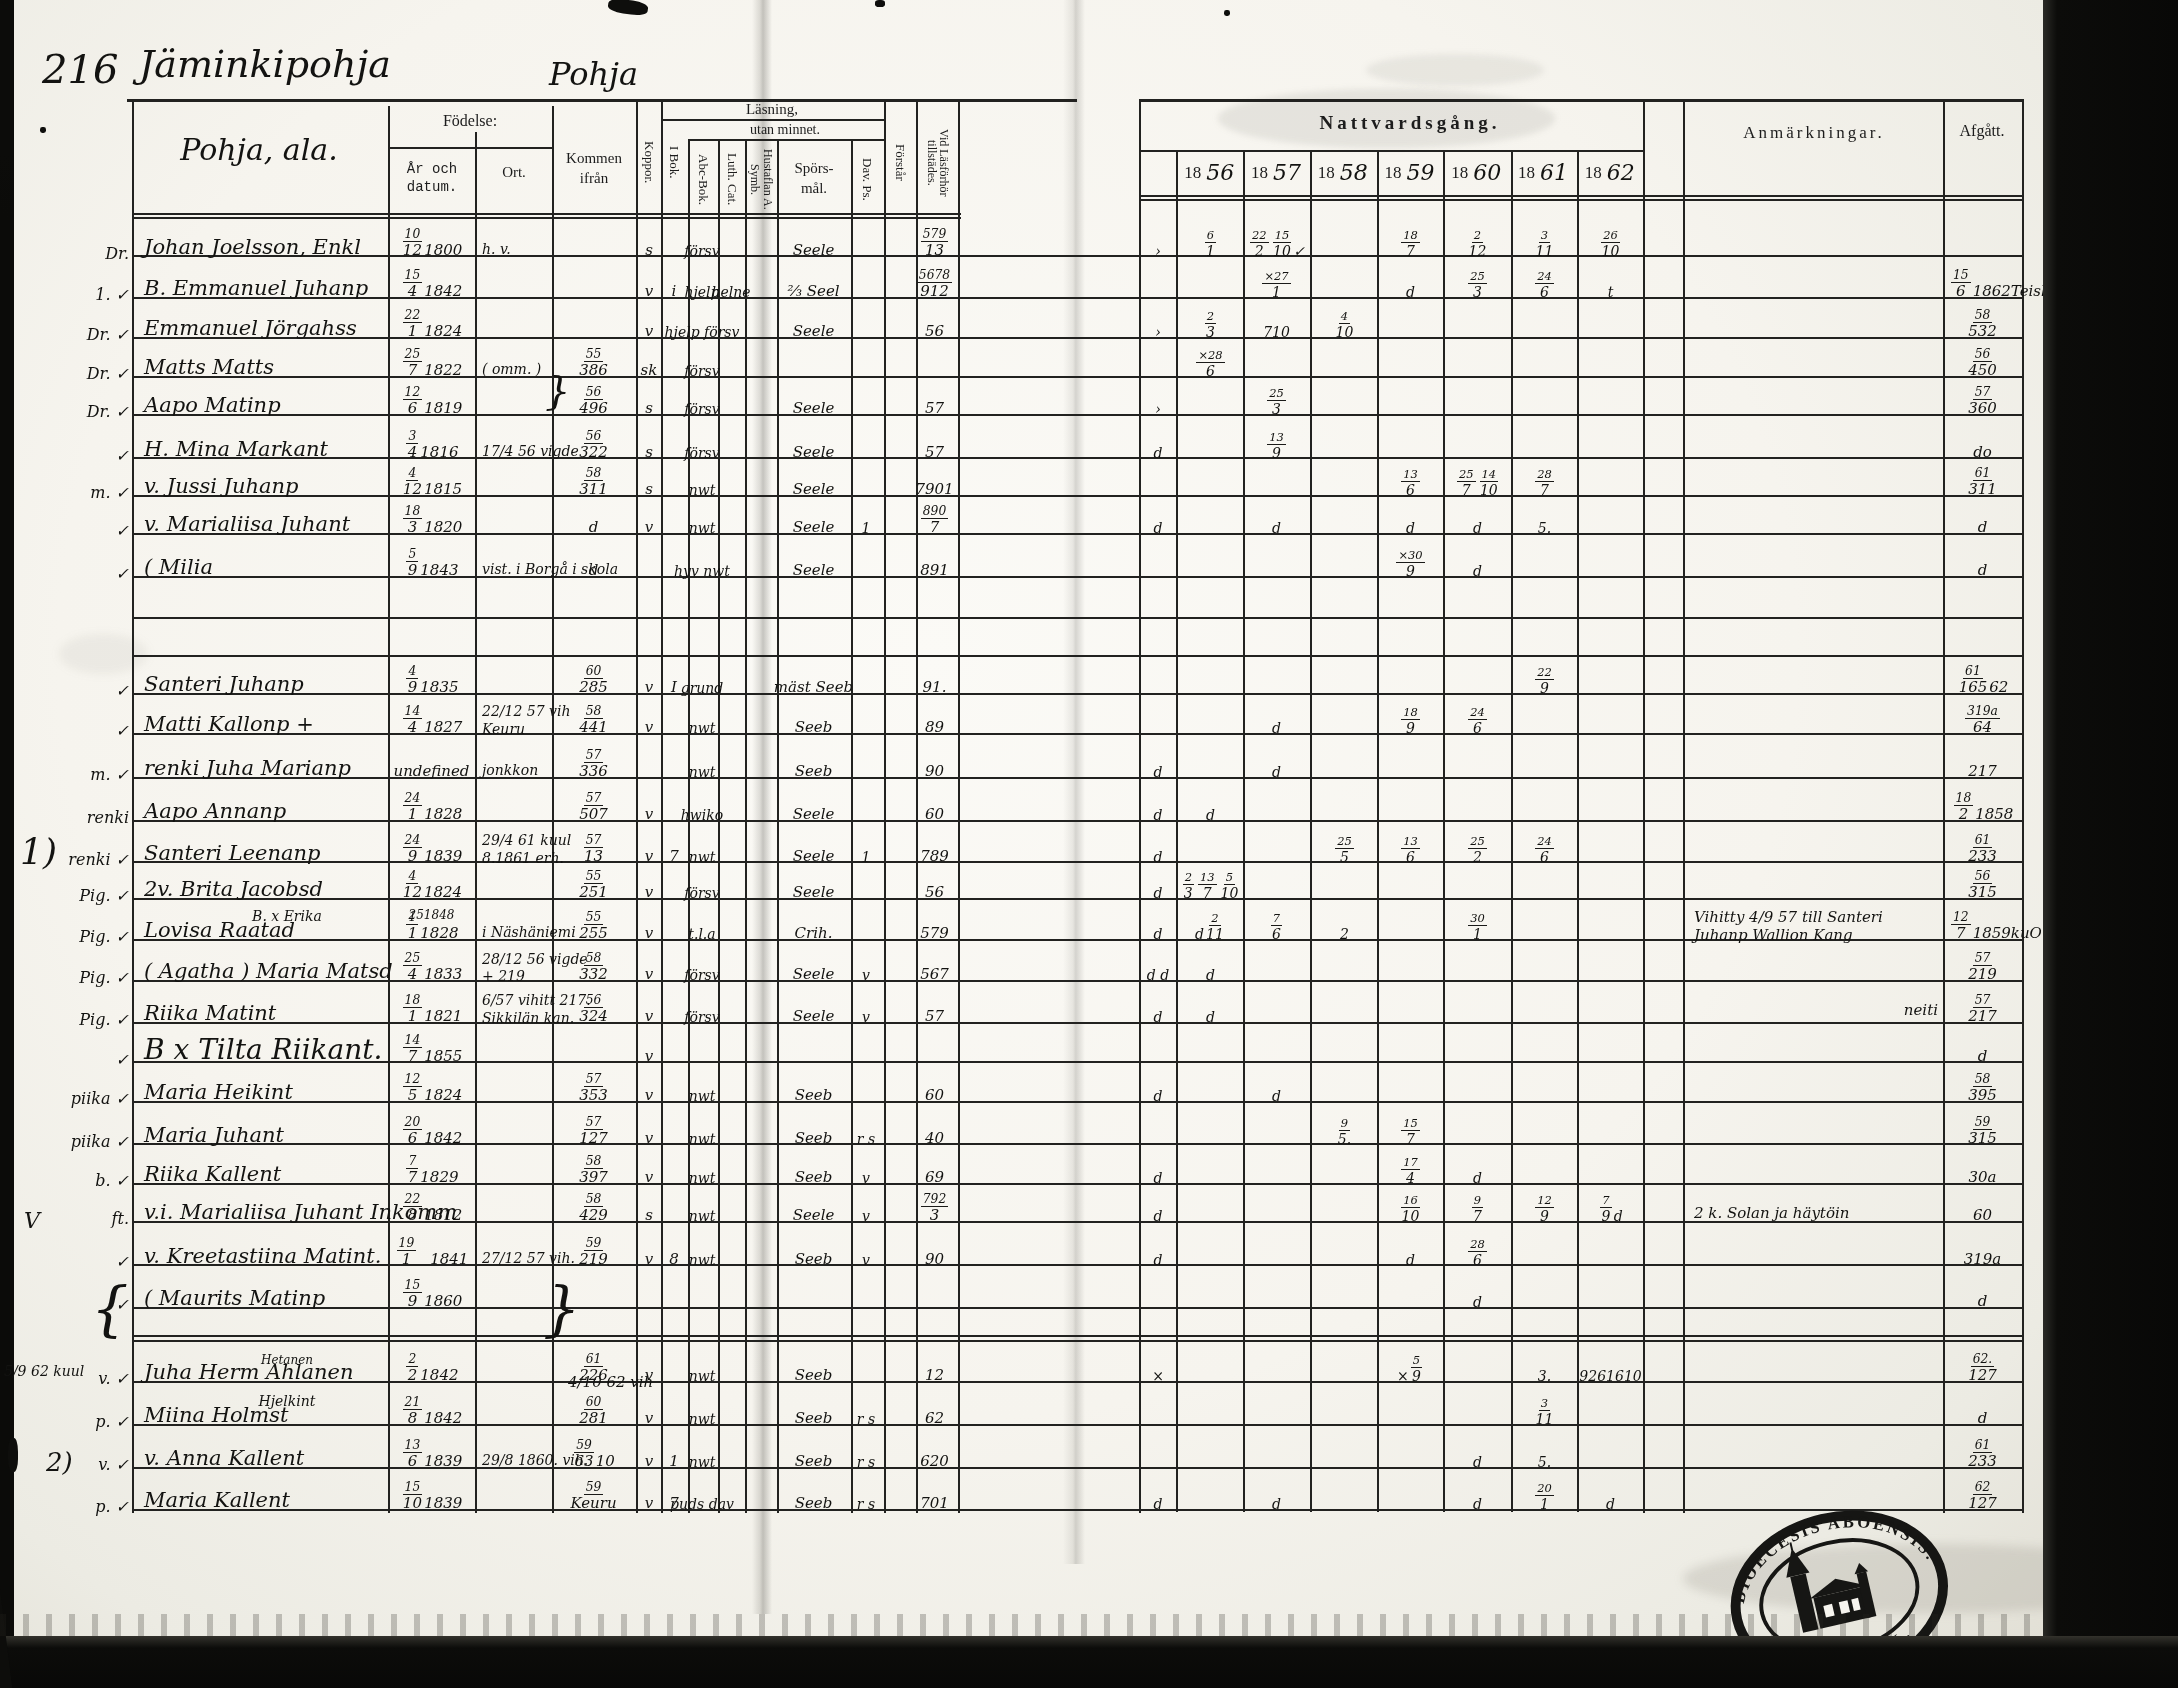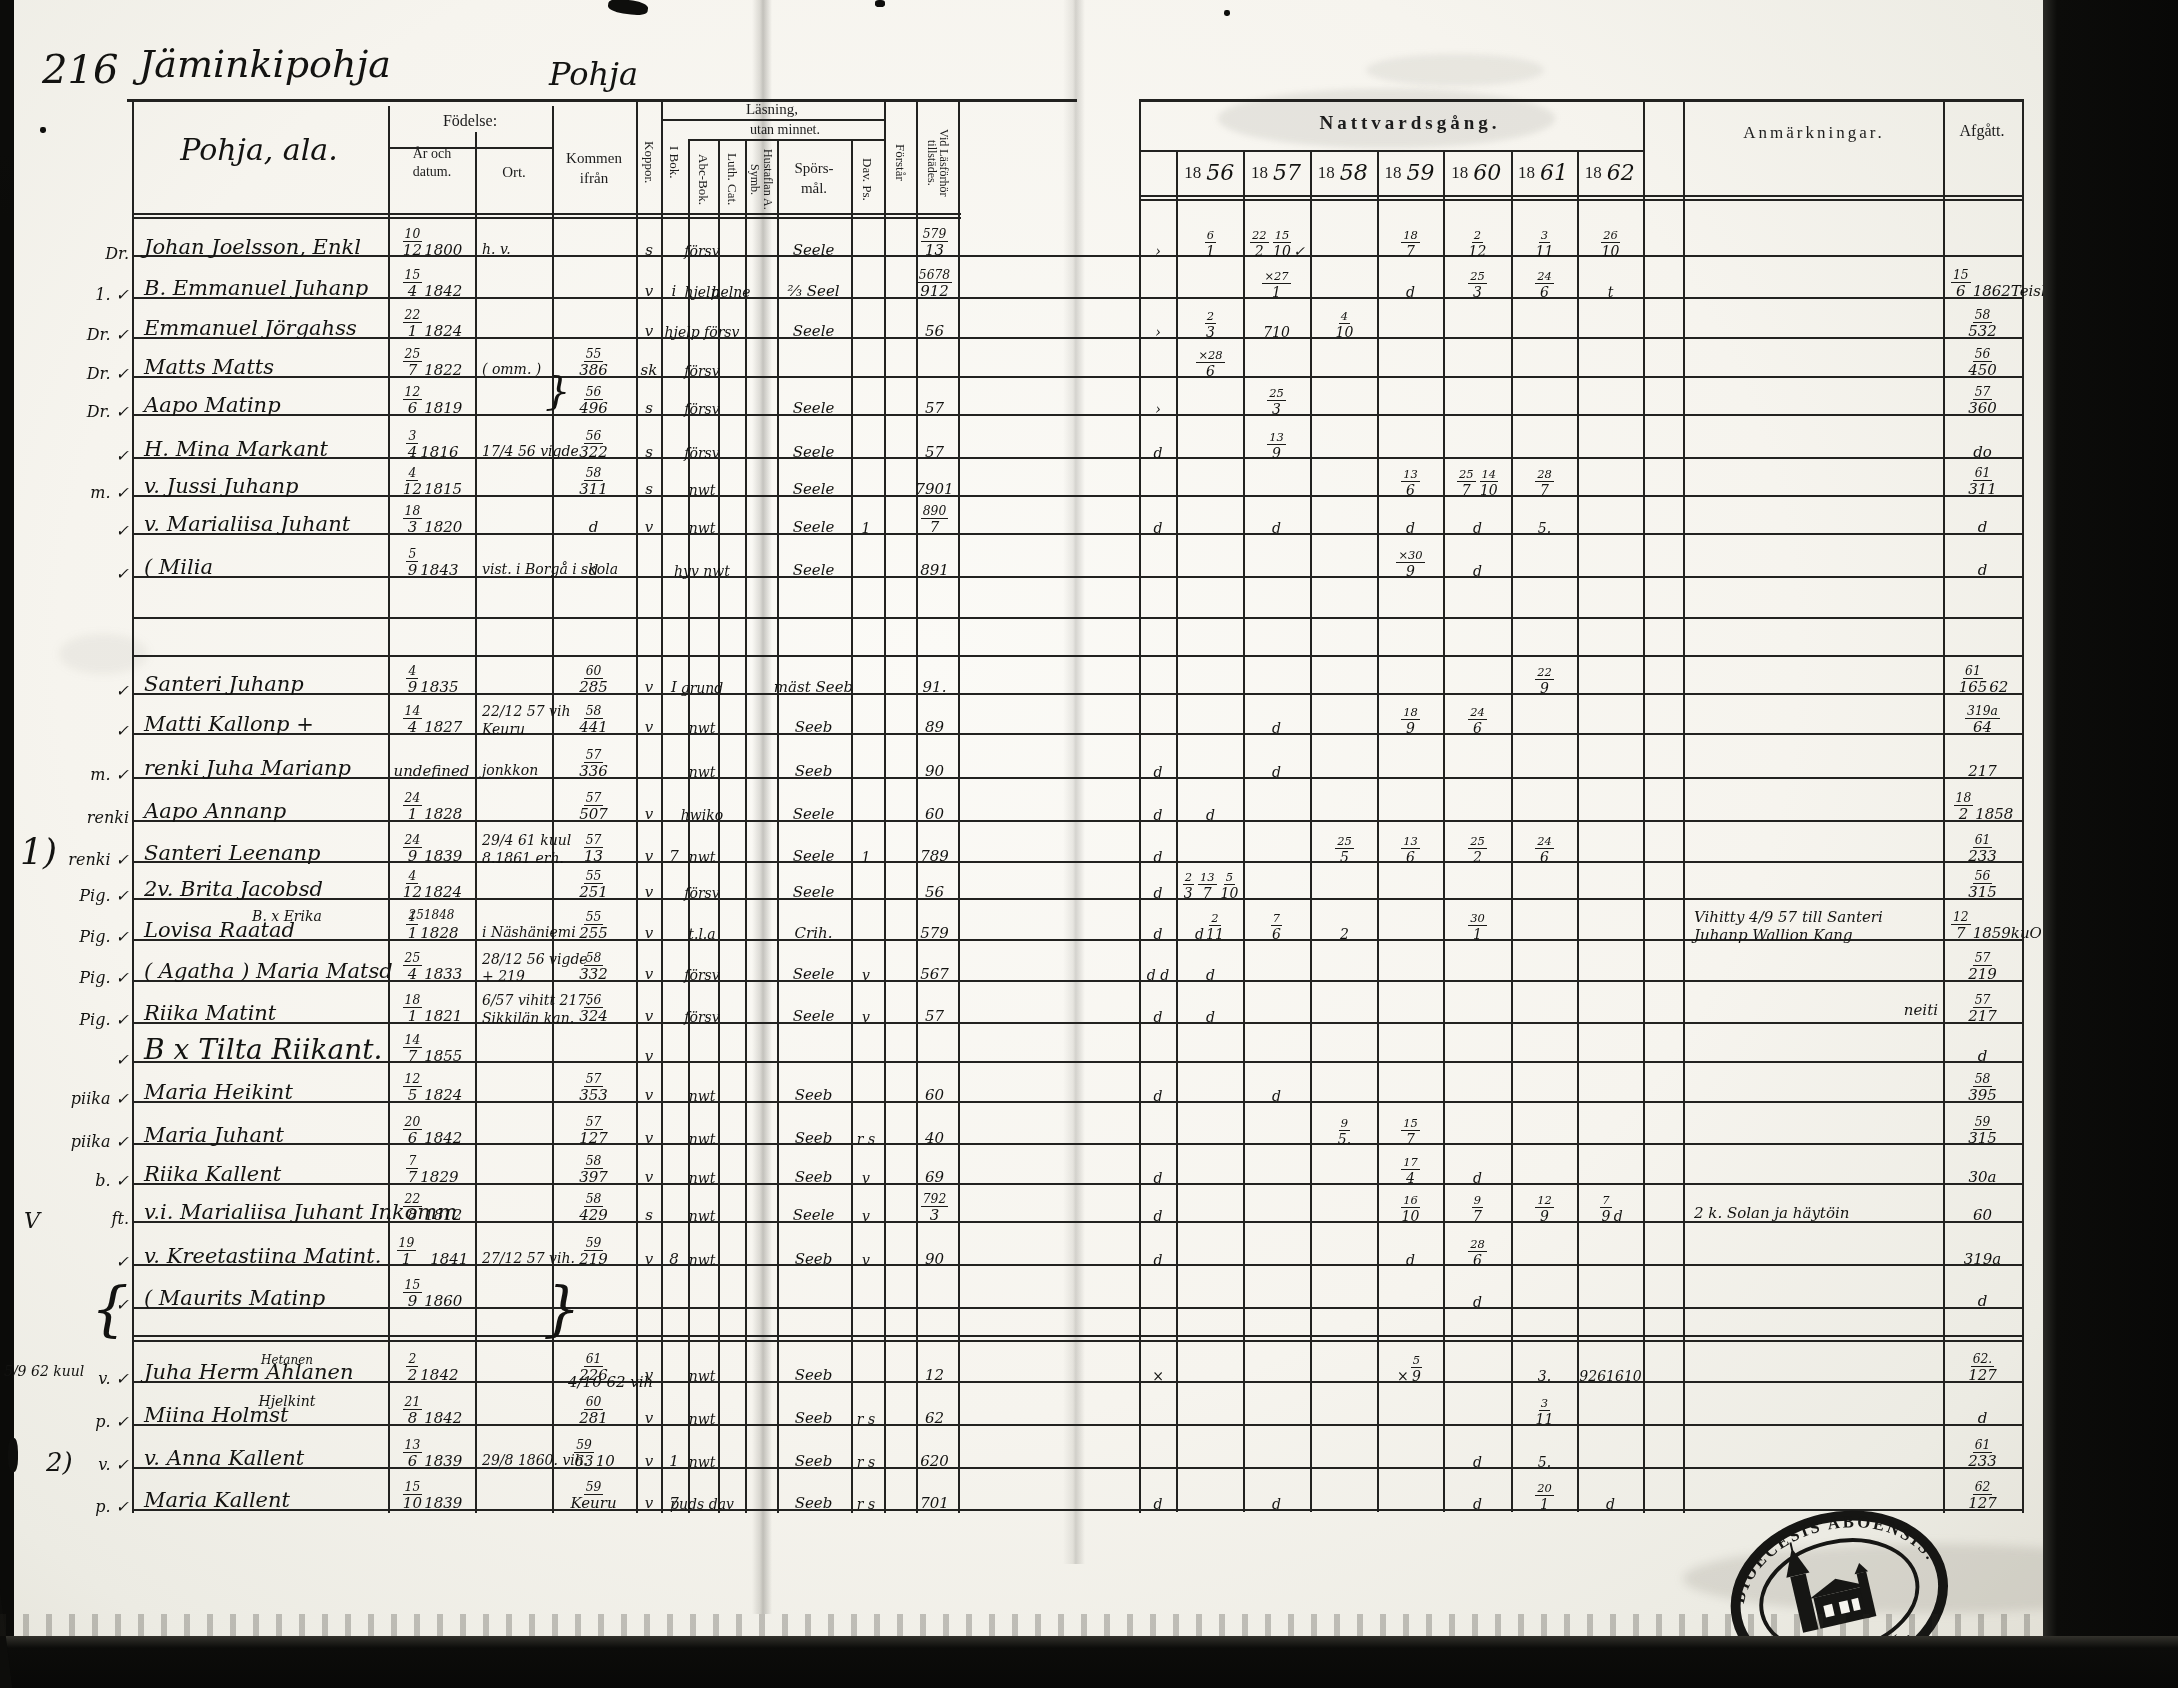--- a/index.html
+++ b/index.html
@@ -44,21 +44,21 @@
   <div class="blotch" style="left:1366px;top:54px;width:178px;height:32px;background:rgba(110,108,98,0.10);filter:blur(3px);"></div>
   <div class="blotch" style="left:59px;top:634px;width:89px;height:40px;background:rgba(120,116,104,0.08);filter:blur(4px);"></div>
   <div class="blotch" style="left:1683px;top:1544px;width:495px;height:69px;background:rgba(120,116,104,0.18);filter:blur(5px);"></div>
 
   <span class="hd pt" style="left:42px;top:46px;font-size:40px;font-family:'DejaVu Serif',serif;">216</span>
   <span class="hd pt" style="left:139px;top:42px;font-size:38px;">Jäminkipohja</span>
   <span class="hd pt" style="left:549px;top:55px;font-size:32px;">Pohja</span>
 
   <span class="pt hd ctr" style="left:259px;top:149px;font-size:30px;">Pohja, ala.</span>
   <span class="pt ctr" style="left:470px;top:121px;font-size:16px;">Födelse:</span>
-  <span class="pt ctr" style="left:432px;top:163px;font-size:14px;white-space:normal;width:73px;line-height:1.3;">År och datum.</span>
+  <span class="pt ctr" style="left:432px;top:178px;font-size:14px;white-space:normal;width:73px;line-height:1.3;font-family:Liberation Mono, monospace;">År och datum.</span>
   <span class="pt ctr" style="left:514px;top:172px;font-size:15px;">Ort.</span>
   <span class="pt ctr" style="left:594px;top:168px;font-size:15px;white-space:normal;width:75px;line-height:1.35;text-align:center;">Kommen ifrån</span>
   <div class="vlab" style="left:636px;top:111px;width:26px;height:103px;">Koppor.</div>
   <span class="pt ctr" style="left:772px;top:109px;font-size:15px;">Läsning,</span>
   <span class="pt ctr" style="left:785px;top:130px;font-size:14px;">utan minnet.</span>
   <div class="vlab" style="left:661px;top:111px;width:27px;height:103px;">I Bok.</div>
   <div class="vlab" style="left:688px;top:145px;width:30px;height:69px;">Abc-Bok.</div>
   <div class="vlab" style="left:718px;top:145px;width:28px;height:69px;">Luth. Cat.</div>
   <div class="vlab" style="left:745px;top:145px;width:32px;height:69px;font-size:12px;">Hustaflan A. Symb.</div>
   <span class="pt ctr" style="left:814px;top:178px;font-size:15px;white-space:normal;width:63px;line-height:1.3;text-align:center;">Spörs-mål.</span>

